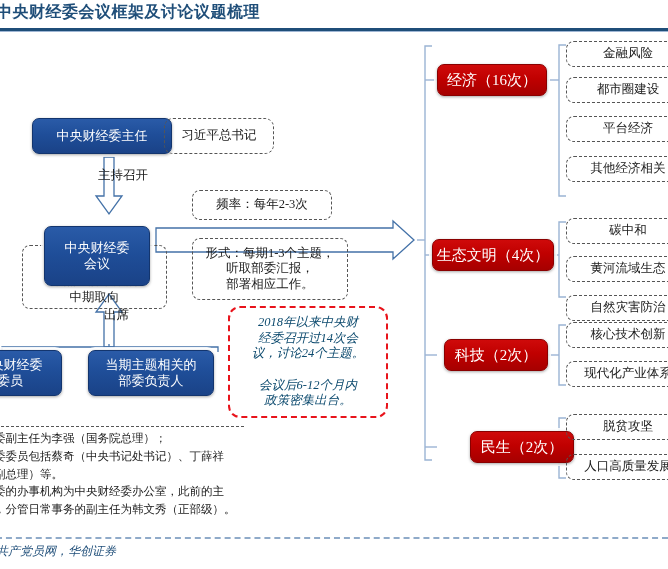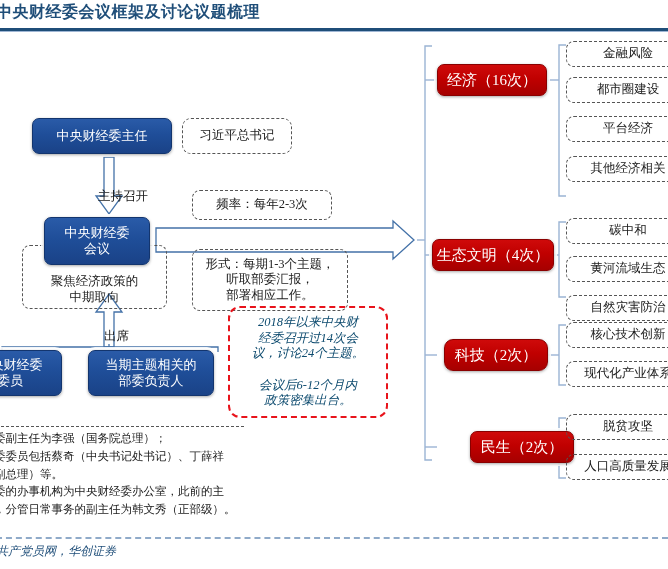--- a/index.html
+++ b/index.html
@@ -42,21 +42,21 @@
   .dash-box{
     border:1.4px dashed #555555;border-radius:9px;background:transparent;
     color:#1a1a1a;font-size:12.5px;
   }
   .dash-box.red{border-color:#e8131b;border-width:2px;color:#0c4a6e;
     border-radius:12px;font-style:italic;}
   .plain-dash{
     border:1.3px dashed #555555;border-radius:8px;color:#1a1a1a;
     font-size:12.5px;background:transparent;
   }
-  .lbl{position:absolute;font-size:12.5px;color:#1a1a1a;white-space:nowrap;margin-top:21px;}
+  .lbl{position:absolute;font-size:12.5px;color:#1a1a1a;white-space:nowrap;}
   svg.overlay{position:absolute;left:0;top:0;width:668px;height:569px;
     pointer-events:none;}
 </style>
 </head>
 <body>
 
 <div class="title-bar">
   <div class="title-text">中央财经委会议框架及讨论议题梳理</div>
   <div class="title-rule"></div>
 </div>
@@ -100,41 +100,41 @@
     <path d="M566,325 L559,325 L559,385 L566,385"></path>
       <path d="M559,355 L548,355"></path>
 
     <path d="M566,418 L559,418 L559,478 L566,478"></path>
       <path d="M559,447 L548,447"></path>
   </g>
 </svg>
 
 <div class="node blue-box" style="left:32px;top:118px;width:140px;height:36px;">中央财经委主任</div>
 
-<div class="node dash-box" style="left:182px;top:118px;width:110px;height:36px;">习近平总书记</div>
+<div class="node dash-box" style="left:164px;top:118px;width:110px;height:36px;">习近平总书记</div>
 
 <div class="lbl" style="left:98px;top:167px;">主持召开</div>
 
 <div class="node plain-dash" style="left:22px;top:245px;width:145px;height:64px;padding-top:28px;align-items:flex-start;">聚焦经济政策的
 中期取向</div>
 
-<div class="node blue-box" style="left:44px;top:217px;width:106px;height:48px;">中央财经委
+<div class="node blue-box" style="left:44px;top:226px;width:106px;height:60px;">中央财经委
 会议</div>
 
 <div class="lbl" style="left:104px;top:307px;text-align:right;">出席</div>
 
 <div class="node blue-box" style="left:-42px;top:350px;width:104px;height:46px;">中央财经委
 委员</div>
 
 <div class="node blue-box" style="left:88px;top:350px;width:126px;height:46px;">当期主题相关的
 部委负责人</div>
 
 <div class="node plain-dash" style="left:192px;top:190px;width:140px;height:30px;">频率：每年2-3次</div>
 
-<div class="node plain-dash" style="left:192px;top:238px;width:156px;height:62px;margin-top:11px;">形式：每期1-3个主题，
+<div class="node plain-dash" style="left:192px;top:238px;width:156px;height:62px;">形式：每期1-3个主题，
 听取部委汇报，
 部署相应工作。</div>
 
 <div class="node dash-box red" style="left:228px;top:306px;width:160px;height:112px;font-size:12.5px;">2018年以来中央财
 经委召开过14次会
 议，讨论24个主题。
 
 会议后6-12个月内
 政策密集出台。</div>
 
@@ -153,21 +153,21 @@
 <div class="node plain-dash" style="left:566px;top:41px;width:124px;height:26px;">金融风险</div>
 <div class="node plain-dash" style="left:566px;top:77px;width:124px;height:26px;">都市圈建设</div>
 <div class="node plain-dash" style="left:566px;top:116px;width:124px;height:26px;">平台经济</div>
 <div class="node plain-dash" style="left:566px;top:156px;width:124px;height:26px;">其他经济相关</div>
 
 <div class="node red-box" style="left:432px;top:239px;width:122px;height:32px;">生态文明（4次）</div>
 <div class="node plain-dash" style="left:566px;top:218px;width:124px;height:26px;">碳中和</div>
 <div class="node plain-dash" style="left:566px;top:256px;width:124px;height:26px;">黄河流域生态</div>
 <div class="node plain-dash" style="left:566px;top:295px;width:124px;height:26px;">自然灾害防治</div>
 
-<div class="node red-box" style="left:444px;top:339px;width:104px;height:32px;border-radius:9px;">科技（2次）</div>
+<div class="node red-box" style="left:444px;top:339px;width:104px;height:32px;">科技（2次）</div>
 <div class="node plain-dash" style="left:566px;top:322px;width:124px;height:26px;">核心技术创新</div>
 <div class="node plain-dash" style="left:566px;top:361px;width:124px;height:26px;">现代化产业体系</div>
 
 <div class="node red-box" style="left:444px;top:431px;width:104px;height:32px;margin-left:26px;">民生（2次）</div>
 <div class="node plain-dash" style="left:566px;top:414px;width:124px;height:26px;">脱贫攻坚</div>
 <div class="node plain-dash" style="left:566px;top:454px;width:124px;height:26px;">人口高质量发展</div>
 
 <div class="footer-rule"></div>
 <div class="footer-text">共产党员网，华创证券</div>
 

